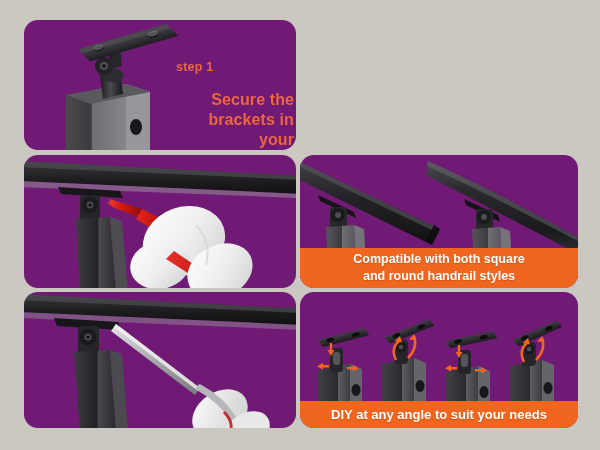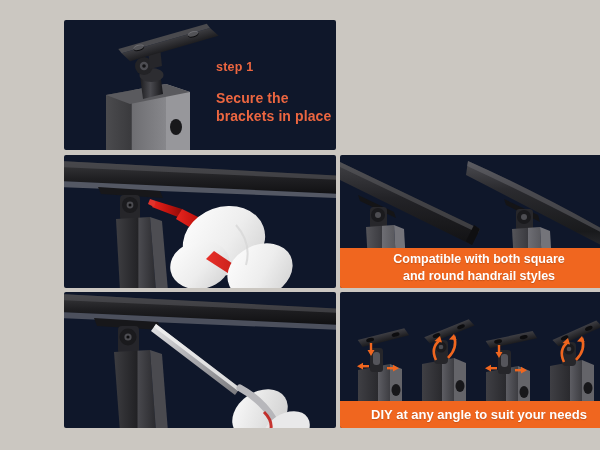--- a/index.html
+++ b/index.html
@@ -8,24 +8,23 @@
     background:#cbc7c1;
     font-family:"Liberation Sans", sans-serif;
     overflow:hidden;
     position:relative;
   }
   #stage { position:absolute; inset:0; width:600px; height:450px; }
 
   
   .panel {
     position:absolute;
-    background:#0f172a;
-    border-radius:2px;
+    background:#701a75;
+    border-radius:14px;
     overflow:hidden;
-    margin-left:40px;
   }
 
   
   #panel-step1 { left:24px;  top:20px;  width:272px; height:130px; }
   #panel-step2 { left:24px;  top:155px; width:272px; height:133px; }
   #panel-step3 { left:24px;  top:292px; width:272px; height:136px; }
 
   
   #title-block { position:absolute; left:300px; top:18px; width:290px; height:112px;
                  display:flex; flex-direction:column; align-items:flex-end;
@@ -50,21 +49,21 @@
     font-weight:bold; display:flex; flex-direction:column;
     align-items:center; justify-content:center;
     text-shadow:0 1px 1px rgba(0,0,0,.18);
   }
   #banner-rails  { height:40px; font-size:12.5px; line-height:1.35; }
   #banner-angles { height:27px; font-size:13px; }
 
   
   .steptext { position:absolute; color:#ec6640; }
   .steplabel { font-size:12.5px; font-weight:bold; letter-spacing:.2px; }
-  .stepmain  { font-size:14px; font-weight:bold; line-height:1.25; letter-spacing:.1px; }
+  .stepmain  { font-size:16px; font-weight:bold; line-height:1.25; letter-spacing:.1px;text-align:right; }
 
   #s1-text { left:152px; top:40px; width:118px; }
   #s1-text .steplabel { margin-bottom:16px; }
 
   
   .art { position:absolute; inset:0; }
   svg { display:block; overflow:visible; }
 </style>
 </head>
 <body>
@@ -117,21 +116,21 @@
           <ellipse cx="76" cy="19" rx="5.5" ry="2.6" fill="#8d8d92" opacity=".55"></ellipse>
           <ellipse cx="132" cy="21" rx="5.5" ry="2.6" fill="#8d8d92" opacity=".55"></ellipse>
         </g>
       </svg>
     </div>
 
     <div class="steptext" id="s1-text">
       <div class="steplabel">step 1</div>
       <div class="stepmain">
         <div>Secure the</div>
-        <div>brackets in place</div>
+        <div>brackets in your</div>
       </div>
     </div>
   </div>
 
   <div class="panel" id="panel-step2">
     <div class="art">
       <svg width="272" height="133" viewBox="0 0 272 133" aria-hidden="true">
         <defs>
           <linearGradient id="railG2" x1="0" y1="0" x2="0" y2="1">
             <stop offset="0" stop-color="#3a3a3d"></stop>

